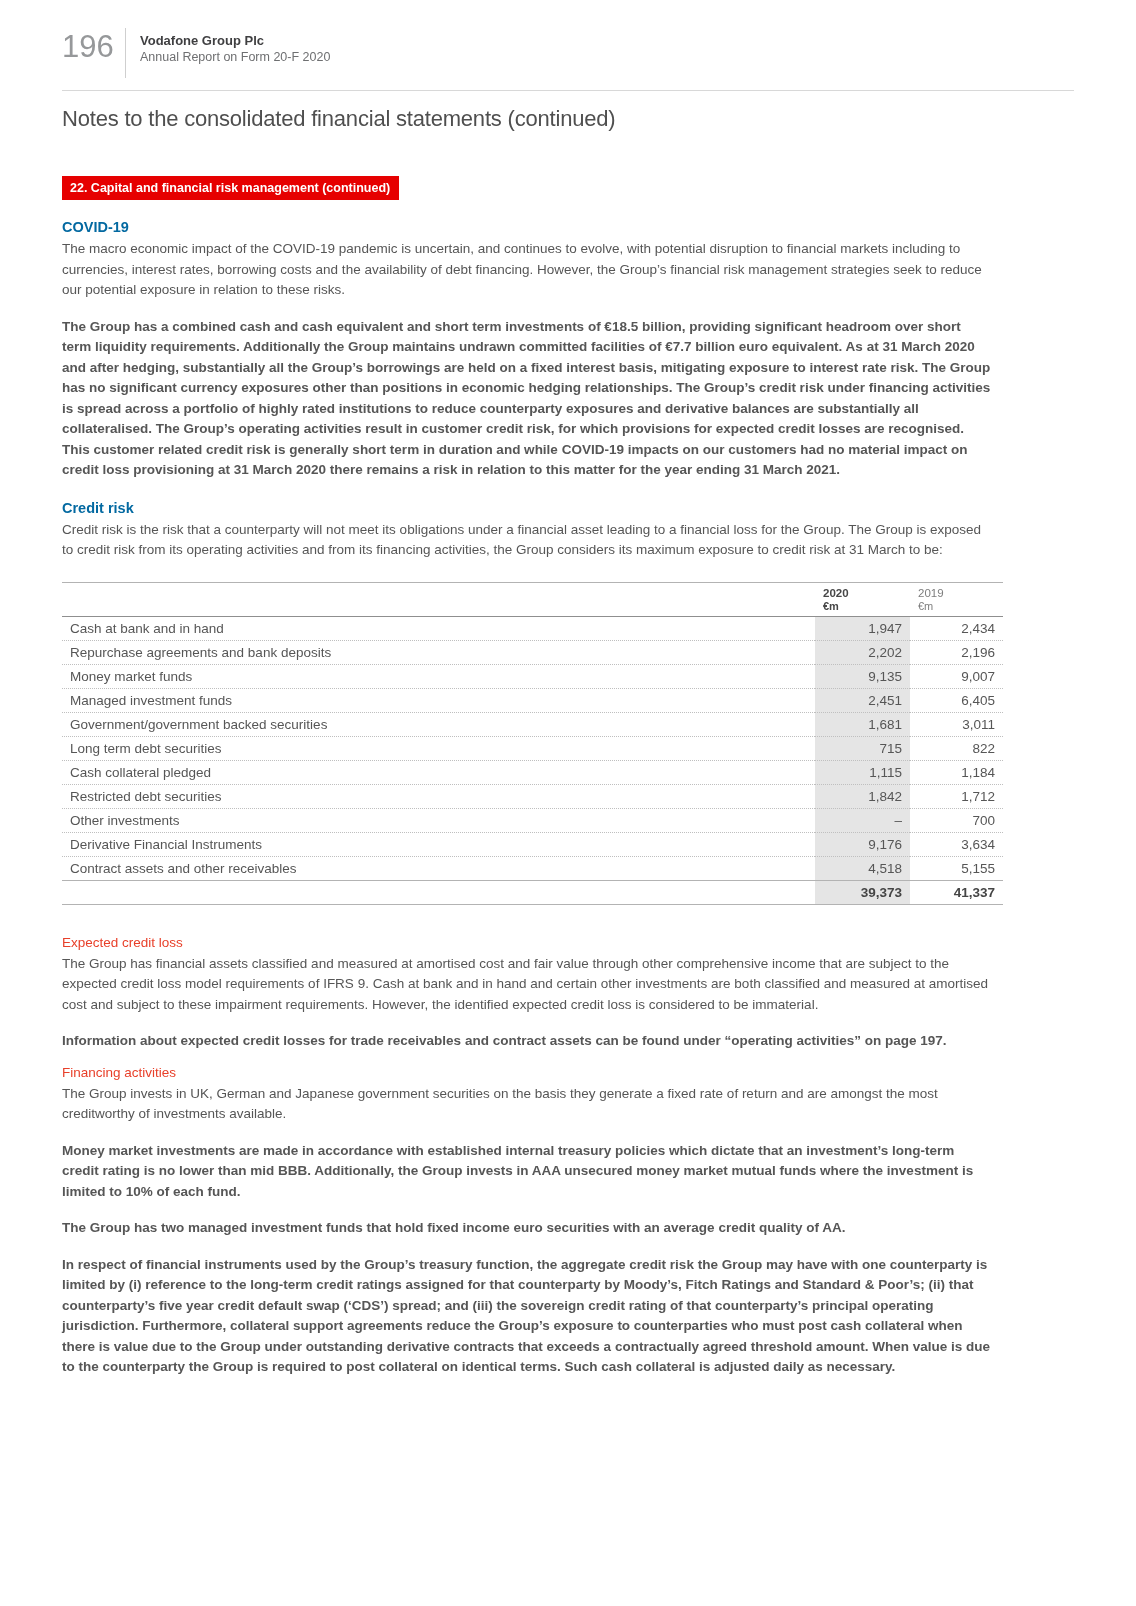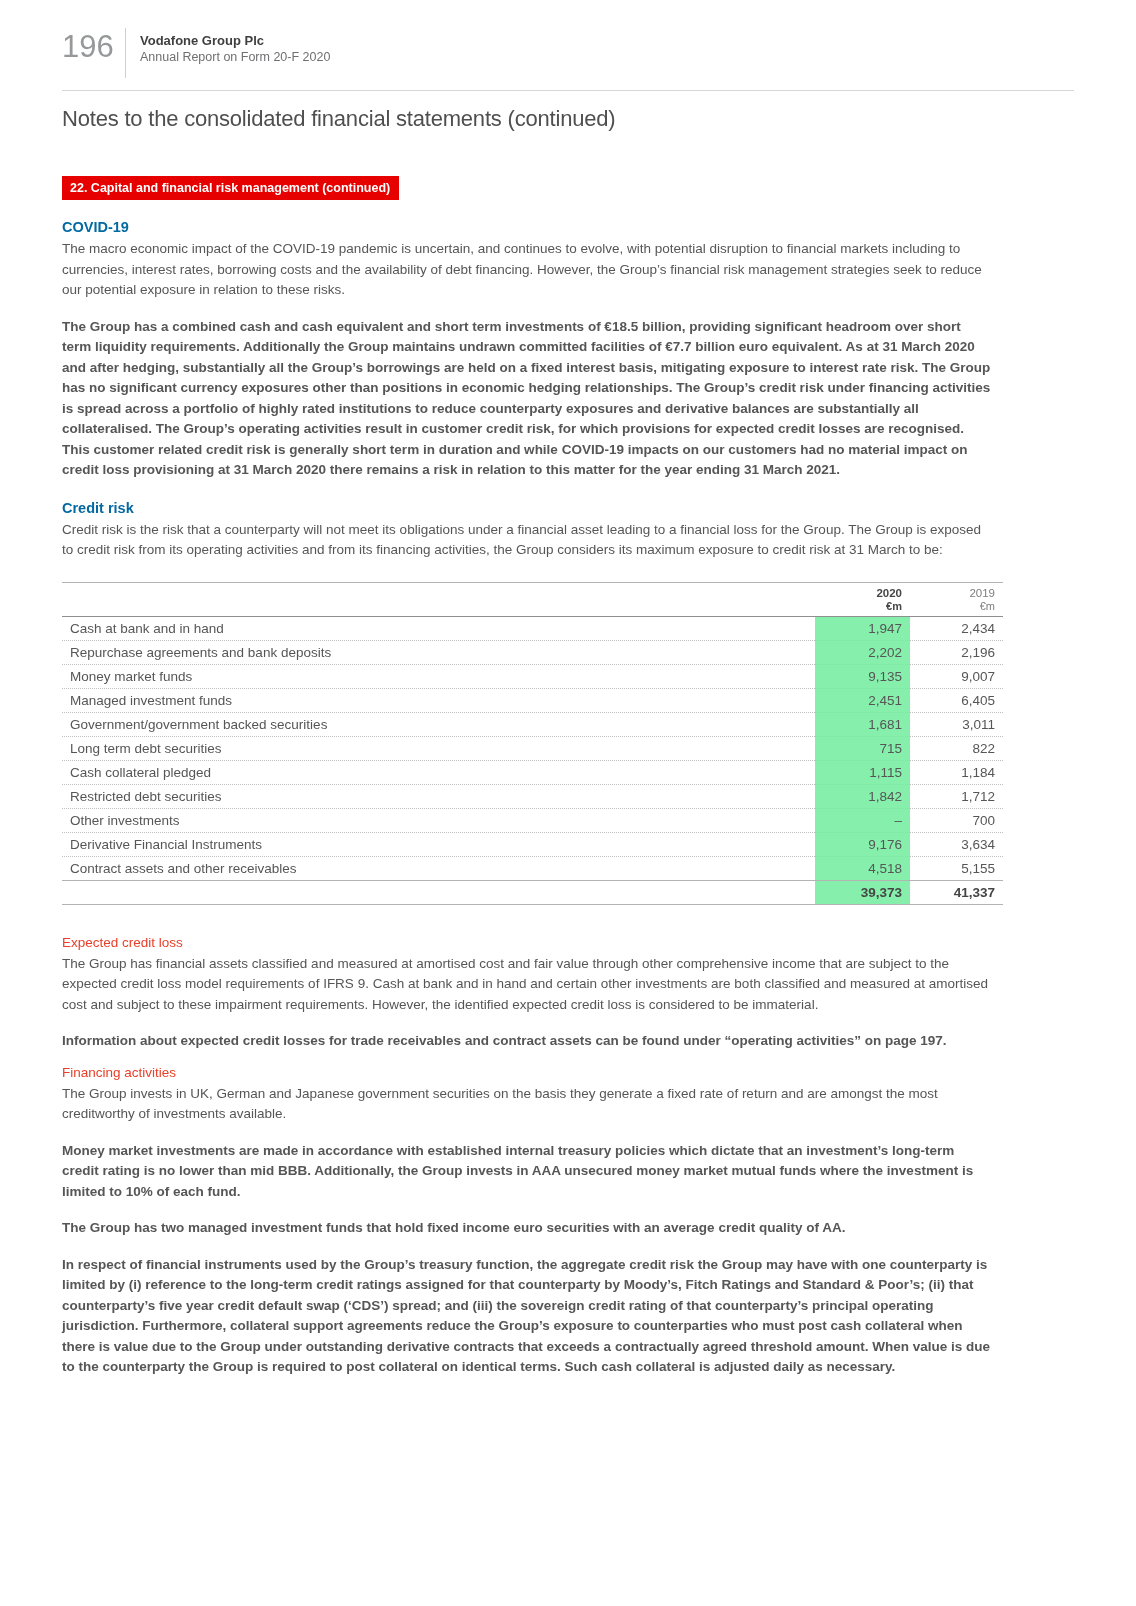--- a/index.html
+++ b/index.html
@@ -37,30 +37,30 @@
   .red-subheading { font-size: 13.5px; font-weight: 400; color: #e8402a; }
   p.body { margin: 4px 0 12px; font-size: 13.5px; line-height: 20.5px; color: #565656; width: 930px; }
   p.body + p.body { margin-top: 16px; font-weight: bold; }
 
   
   table.fin { border-collapse: collapse; table-layout: fixed; width: 941px; margin-top: 21px; }
   table.fin td { font-size: 13.5px; color: #565656; vertical-align: middle; }
   col.c-label { width: 753px; }
   col.c-2020 { width: 95px; }
   col.c-2019 { width: 93px; }
-  tr.head td { border-top: 1px solid #b3b3b3; border-bottom: 1px solid #8f8f8f; padding: 4px 8px 3px; text-align: right; }
+  tr.head td { border-top: 1px solid #b3b3b3; border-bottom: 1px solid #8f8f8f; padding: 4px 8px 3px; text-align: left; }
   .yr { font-size: 11.5px; line-height: 13px; color: #7d7d7d; }
   .yr.b { font-weight: bold; color: #474747; }
   .unit { font-size: 11px; line-height: 13px; color: #7d7d7d; }
   .unit.b { font-weight: bold; color: #474747; }
   tr.data td { border-bottom: 1px dotted #bfbfbf; height: 22.5px; padding: 4px 8px; }
   tr.data.last td { border-bottom: 1px solid #b3b3b3; }
   tr.total td { border-bottom: 1px solid #b3b3b3; height: 24px; padding: 0 8px; }
   td.num { text-align: right; }
-  td.shade { background: #86efac; margin-top: 8px; }
+  td.shade { background: #e5e5e5; margin-top: 8px; }
   tr.total td.num { font-weight: bold; color: #454545; }
 
   .after-table { margin-top: 30px; }
   .gap-sm { margin-top: 13px; }
 </style>
 </head>
 <body>
 
 <div class="content">
 

